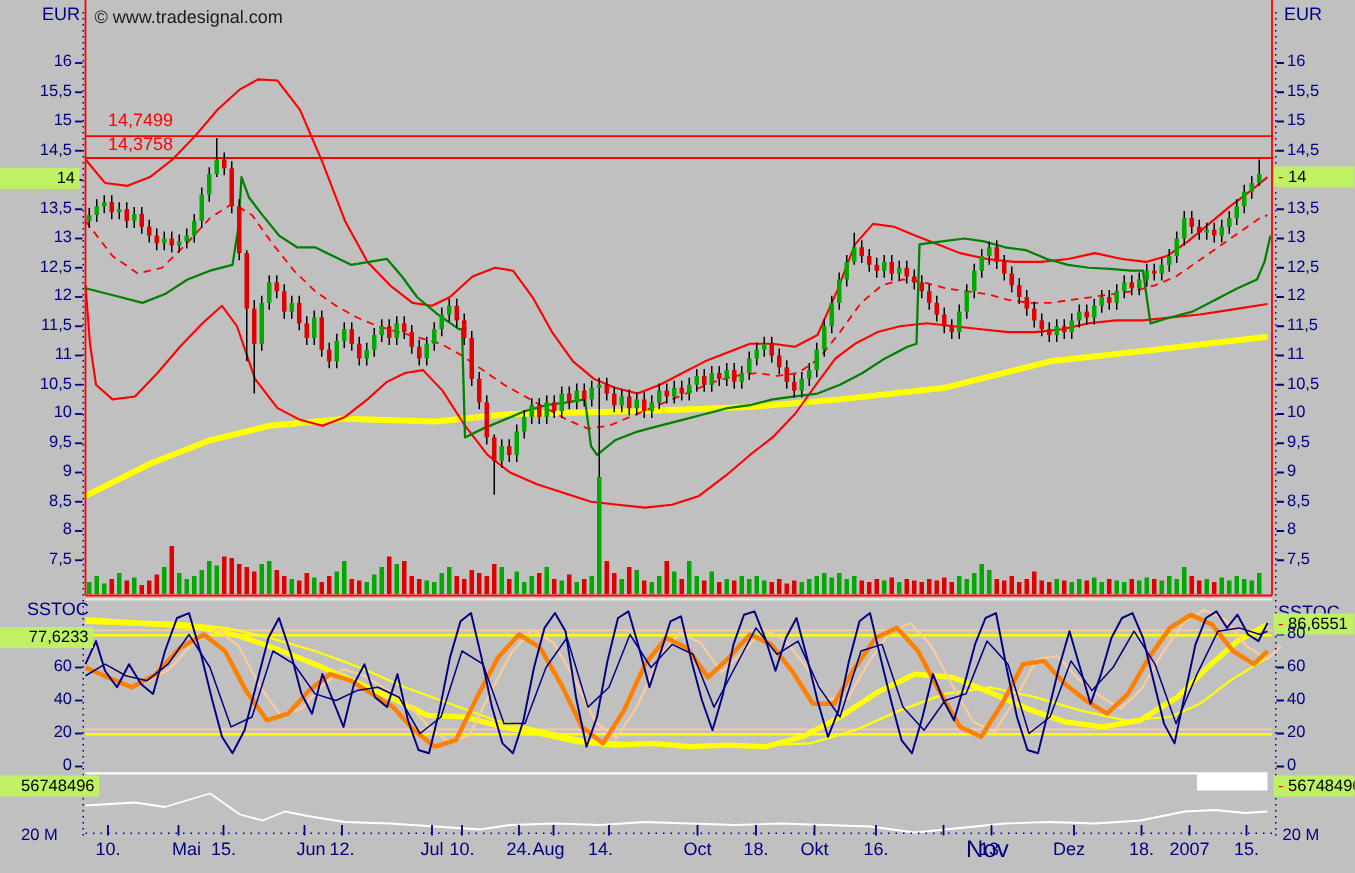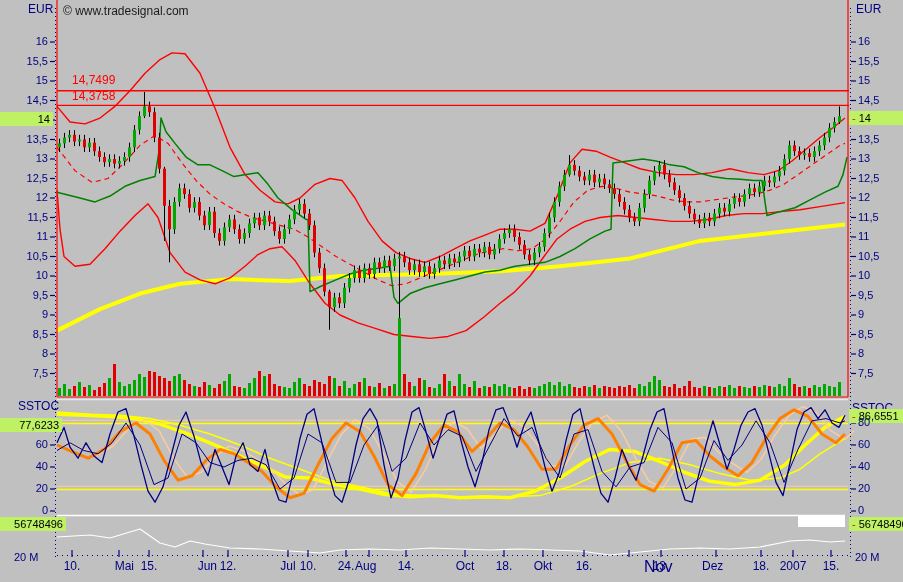--- a/index.html
+++ b/index.html
@@ -669,21 +669,21 @@
     <div class="lbl" style="left:858px;top:504px">0</div>
     <div class="lbl" style="left:58px;top:560px;width:28px;text-align:center;font-size:12px">10.</div>
     <div class="lbl" style="left:106px;top:560px;width:28px;text-align:right;font-size:12px">Mai</div>
     <div class="lbl" style="left:135px;top:560px;width:28px;text-align:center;font-size:12px">15.</div>
     <div class="lbl" style="left:189px;top:560px;width:28px;text-align:right;font-size:12px">Jun</div>
     <div class="lbl" style="left:214px;top:560px;width:28px;text-align:center;font-size:12px">12.</div>
     <div class="lbl" style="left:274px;top:560px;width:28px;text-align:center;font-size:12px">Jul</div>
     <div class="lbl" style="left:294px;top:560px;width:28px;text-align:center;font-size:12px">10.</div>
     <div class="lbl" style="left:332px;top:560px;width:28px;text-align:center;font-size:12px">24.</div>
     <div class="lbl" style="left:355px;top:560px;width:28px;text-align:left;font-size:12px">Aug</div>
-    <div class="lbl" style="left:392px;top:560px;width:28px;text-align:center;font-size:12px">14.</div>
+    <div class="lbl" style="left:392px;top:560px;width:28px;font-size:12px">14.</div>
     <div class="lbl" style="left:451px;top:560px;width:28px;text-align:center;font-size:12px">Oct</div>
     <div class="lbl" style="left:490px;top:560px;width:28px;text-align:center;font-size:12px">18.</div>
     <div class="lbl" style="left:529px;top:560px;width:28px;text-align:center;font-size:12px">Okt</div>
     <div class="lbl" style="left:570px;top:560px;width:28px;text-align:center;font-size:12px">16.</div>
     <div class="lbl" style="left:644px;top:560px;width:28px;text-align:right;font-size:16px">Nov</div>
     <div class="lbl" style="left:647px;top:560px;width:28px;text-align:center;font-size:12px">13.</div>
     <div class="lbl" style="left:702px;top:560px;width:28px;text-align:left;font-size:12px">Dez</div>
     <div class="lbl" style="left:747px;top:560px;width:28px;text-align:center;font-size:12px">18.</div>
     <div class="lbl" style="left:779px;top:560px;width:28px;text-align:center;font-size:12px">2007</div>
     <div class="lbl" style="left:817px;top:560px;width:28px;text-align:center;font-size:12px">15.</div>

